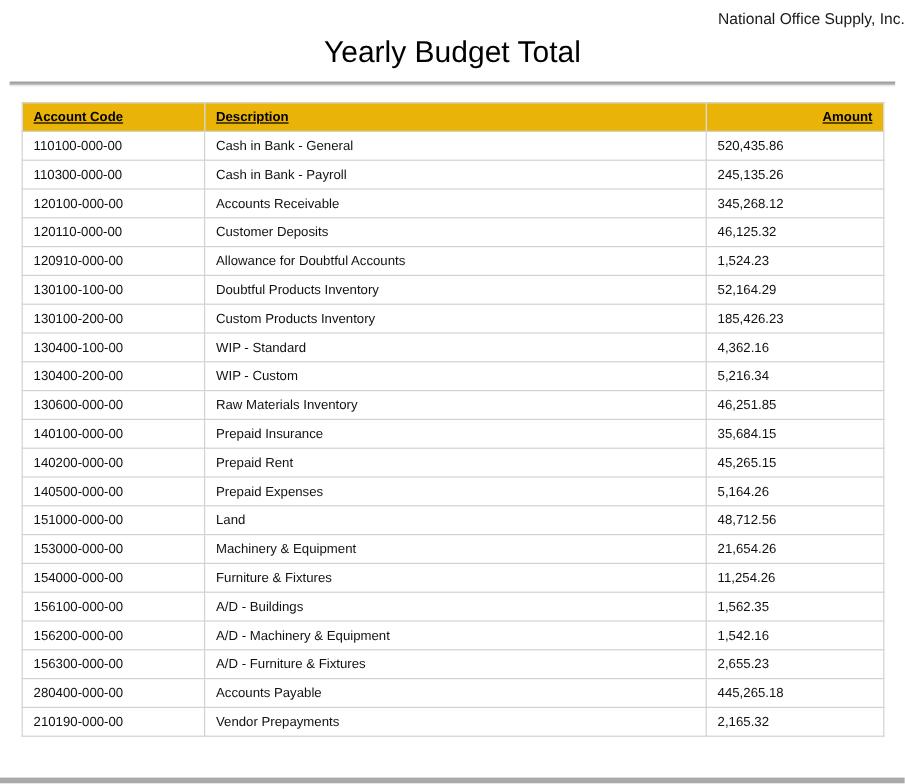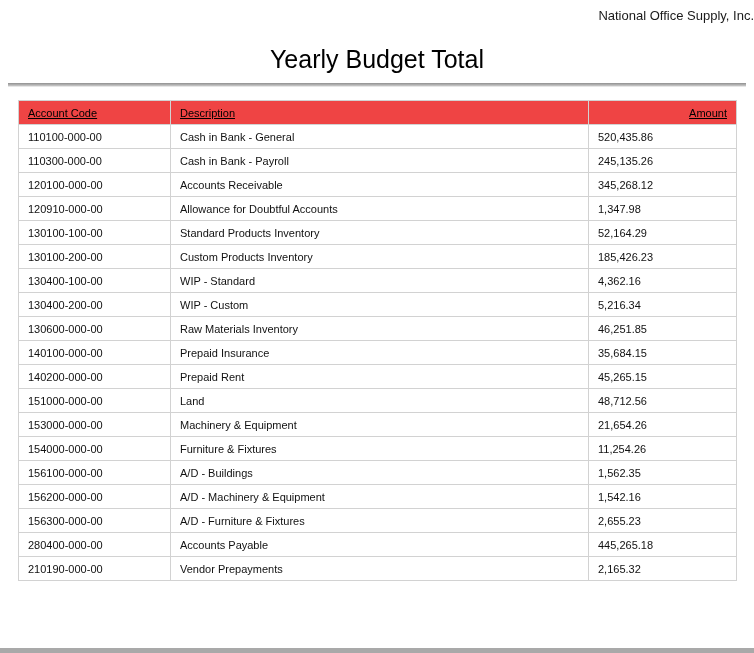--- a/index.html
+++ b/index.html
@@ -21,21 +21,21 @@
   .company {
     font-size: 13px;
     line-height: 17px;
     color: #1a1a1a;
     text-align: right;
   }
   .title {
     font-size: 25px;
     line-height: 30px;
     font-weight: 400;
-    margin-top: 20px;
+    margin-top: 5px;
     color: #000000;
   }
   .subtitle {
     font-size: 13px;
     line-height: 17px;
     margin-top: 7px;
     color: #1a1a1a;
   }
   .rule {
     height: 4px;
@@ -53,22 +53,22 @@
   table.budget th,
   table.budget td {
     border: 1px solid #d2d2d2;
     height: 24px;
     padding: 2px 9px;
     vertical-align: middle;
     white-space: nowrap;
     overflow: hidden;
   }
   table.budget thead th {
-    background: #ef4444;
-    font-weight: normal;
+    background: #eab308;
+    font-weight: bold;
     text-decoration: underline;
     text-align: left;
     color: #000000;
   }
   .col-code   { width: 152px; }
   .col-desc   { width: auto;  }
   .col-amount { width: 148px; text-align: left; }
   table.budget thead th.col-amount { text-align: right; }
   .bottom-edge {
     position: absolute;
@@ -111,30 +111,35 @@
     <td class="col-desc">Cash in Bank - Payroll</td>
     <td class="col-amount">245,135.26</td>
   </tr>
 
   <tr>
     <td class="col-code">120100-000-00</td>
     <td class="col-desc">Accounts Receivable</td>
     <td class="col-amount">345,268.12</td>
   </tr>
 
+  <tr>
+    <td class="col-code">120110-000-00</td>
+    <td class="col-desc">Customer Deposits</td>
+    <td class="col-amount">46,125.32</td>
+  </tr>
 
   <tr>
     <td class="col-code">120910-000-00</td>
     <td class="col-desc">Allowance for Doubtful Accounts</td>
-    <td class="col-amount">1,347.98</td>
+    <td class="col-amount">1,524.23</td>
   </tr>
 
   <tr>
     <td class="col-code">130100-100-00</td>
-    <td class="col-desc">Standard Products Inventory</td>
+    <td class="col-desc">Doubtful Products Inventory</td>
     <td class="col-amount">52,164.29</td>
   </tr>
 
   <tr>
     <td class="col-code">130100-200-00</td>
     <td class="col-desc">Custom Products Inventory</td>
     <td class="col-amount">185,426.23</td>
   </tr>
 
   <tr>
@@ -160,20 +165,25 @@
     <td class="col-desc">Prepaid Insurance</td>
     <td class="col-amount">35,684.15</td>
   </tr>
 
   <tr>
     <td class="col-code">140200-000-00</td>
     <td class="col-desc">Prepaid Rent</td>
     <td class="col-amount">45,265.15</td>
   </tr>
 
+  <tr>
+    <td class="col-code">140500-000-00</td>
+    <td class="col-desc">Prepaid Expenses</td>
+    <td class="col-amount">5,164.26</td>
+  </tr>
 
   <tr>
     <td class="col-code">151000-000-00</td>
     <td class="col-desc">Land</td>
     <td class="col-amount">48,712.56</td>
   </tr>
 
 
   <tr>
     <td class="col-code">153000-000-00</td>

